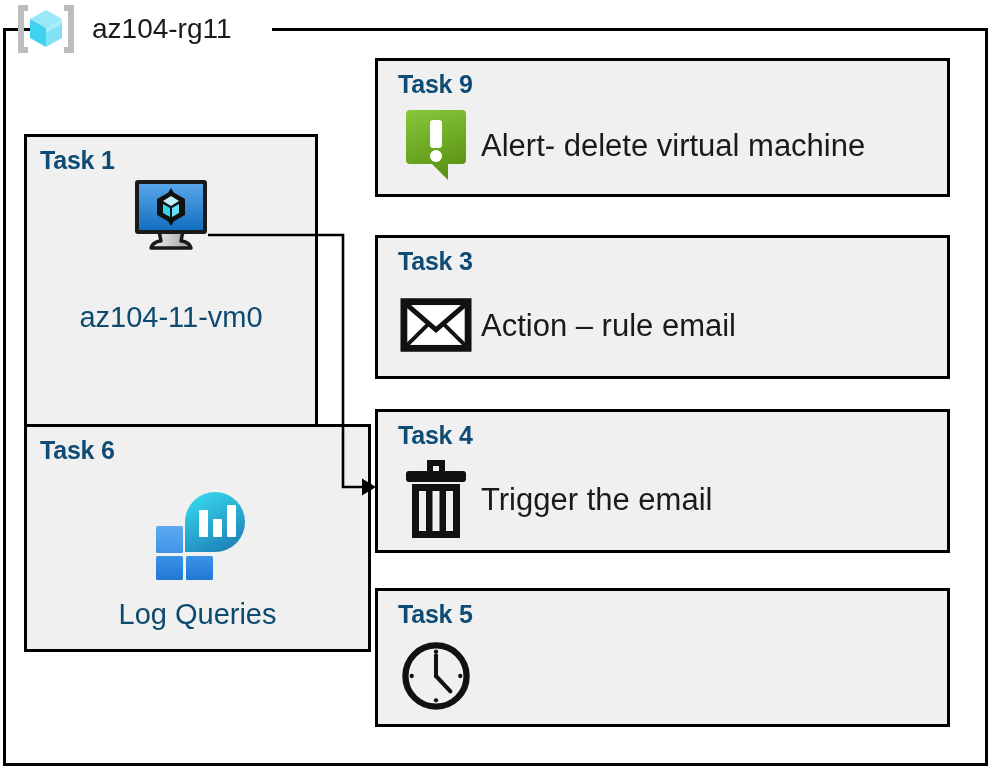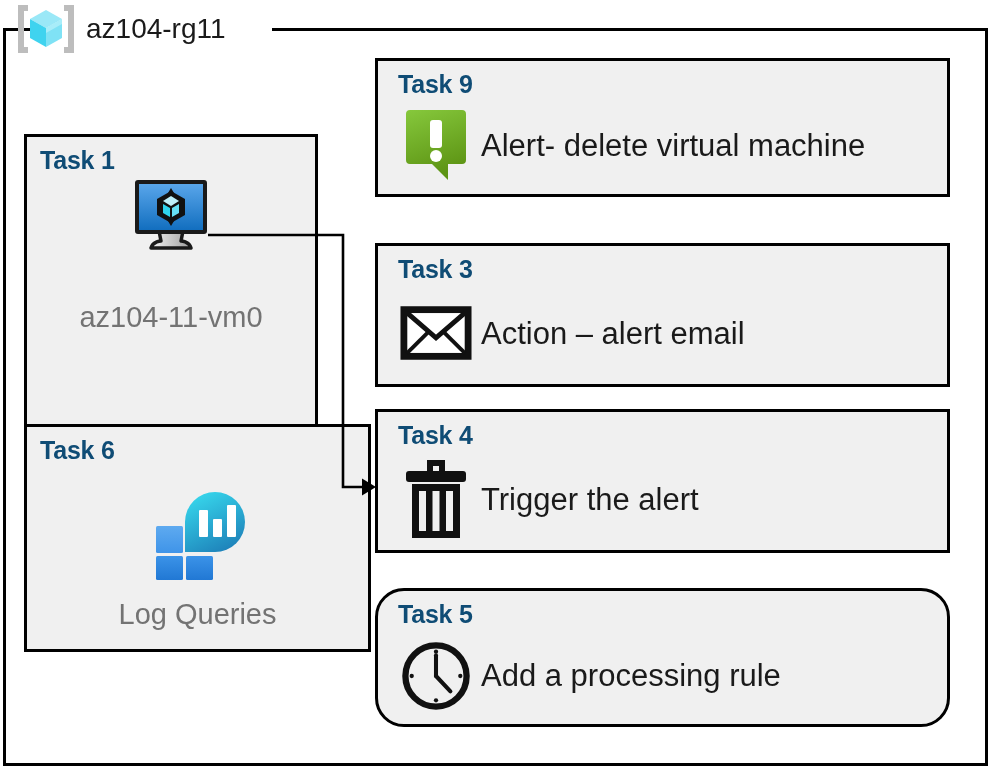--- a/index.html
+++ b/index.html
@@ -50,21 +50,21 @@
     background: #000000;
   }
 
   .rg-header {
     position: absolute;
     left: 14px;
     top: 0px;
     height: 58px;
     display: flex;
     align-items: center;
-    gap: 8px;
+    gap: 14px;
   }
   .rg-icon {
     width: 64px;
     height: 54px;
     display: block;
   }
   .rg-title {
     font-size: 28px;
     color: #1a1a1a;
     letter-spacing: 0px;
@@ -95,21 +95,21 @@
     position: absolute;
     left: 0; right: 0;
     display: flex;
     justify-content: center;
   }
   .card-left .card-label {
     position: absolute;
     left: 0; right: 0;
     text-align: center;
     font-size: 29px;
-    color: #737373;
+    color: #0c4a6e;
     white-space: nowrap;
     line-height: 1;
   }
 
   
   .card-right .card-title { left: 20px; top: 11px; }
   .card-right .row {
     position: absolute;
     left: 22px;
     top: 40px;
@@ -130,23 +130,23 @@
     font-size: 31px;
     color: #1a1a1a;
     white-space: nowrap;
     line-height: 1;
   }
 
   
   #card-task1 { left: 24px;  top: 134px; width: 294px; height: 296px; }
   #card-task6 { left: 24px;  top: 424px; width: 347px; height: 228px; }
   #card-task2 { left: 375px; top: 58px;  width: 575px; height: 139px; }
-  #card-task3 { left: 375px; top: 235px; width: 575px; height: 144px; margin-top: 8px; }
+  #card-task3 { left: 375px; top: 235px; width: 575px; height: 144px; }
   #card-task4 { left: 375px; top: 409px; width: 575px; height: 144px; }
-  #card-task5 { left: 375px; top: 588px; width: 575px; height: 139px; border-radius: 29px; }
+  #card-task5 { left: 375px; top: 588px; width: 575px; height: 139px; }
 
   #card-task1 .icon-wrap { top: 40px; }
   #card-task1 .card-label { top: 166px; }
   #card-task6 .icon-wrap { top: 55px; }
   #card-task6 .card-label { top: 173px; }
 
   
   #connector {
     position: absolute;
     left: 0; top: 0;
@@ -275,60 +275,59 @@
     <div class="card-title">Task 3</div>
     <div class="row">
       <div class="row-icon">
         <svg width="74" height="56" viewBox="0 0 74 56">
           <rect x="4" y="4" width="66" height="48" fill="#ffffff" stroke="#111111" stroke-width="7"></rect>
           <path d="M7 7 L37 33 L67 7" fill="none" stroke="#111111" stroke-width="5"></path>
           <path d="M7 49 L29 27" fill="none" stroke="#111111" stroke-width="4"></path>
           <path d="M67 49 L45 27" fill="none" stroke="#111111" stroke-width="4"></path>
         </svg>
       </div>
-      <div class="row-text">Action – alert email</div>
+      <div class="row-text">Action – rule email</div>
     </div>
   </div>
 
   <div class="card card-right" id="card-task4">
     <div class="card-title">Task 4</div>
     <div class="row">
       <div class="row-icon">
         <svg width="66" height="84" viewBox="0 0 66 84">
 
           <path d="M24 3 L42 3 L42 14 L36 14 L36 9 L30 9 L30 14 L24 14 Z" fill="#111111"></path>
 
           <rect x="3" y="14" width="60" height="11" rx="3" fill="#111111"></rect>
 
           <path d="M9 27 L57 27 L57 81 L9 81 Z" fill="#111111"></path>
 
           <rect x="16" y="34" width="7" height="40" fill="#f0f0f0"></rect>
           <rect x="29.5" y="34" width="7" height="40" fill="#f0f0f0"></rect>
           <rect x="43" y="34" width="7" height="40" fill="#f0f0f0"></rect>
         </svg>
       </div>
-      <div class="row-text">Trigger the alert</div>
+      <div class="row-text">Trigger the email</div>
     </div>
   </div>
 
   <div class="card card-right" id="card-task5">
     <div class="card-title">Task 5</div>
     <div class="row">
       <div class="row-icon">
         <svg width="80" height="80" viewBox="0 0 80 80">
           <circle cx="40" cy="40" r="34" fill="none" stroke="#111111" stroke-width="7"></circle>
           <circle cx="40" cy="13" r="2.4" fill="#111111"></circle>
           <circle cx="40" cy="67" r="2.4" fill="#111111"></circle>
           <circle cx="13" cy="40" r="2.4" fill="#111111"></circle>
           <circle cx="67" cy="40" r="2.4" fill="#111111"></circle>
           <path d="M40 40 L40 17" fill="none" stroke="#111111" stroke-width="4.5" stroke-linecap="round"></path>
           <path d="M40 40 L56 57" fill="none" stroke="#111111" stroke-width="4.5" stroke-linecap="round"></path>
         </svg>
       </div>
-      <div class="row-text">Add a processing rule</div>
     </div>
   </div>
 
   <svg id="connector" viewBox="0 0 992 774">
     <path d="M208 235 L343 235 L343 487 L362 487" fill="none" stroke="#000000" stroke-width="2.6"></path>
     <path d="M362 478.5 L376 487 L362 495.5 Z" fill="#000000"></path>
   </svg>
 
 </div>
 

